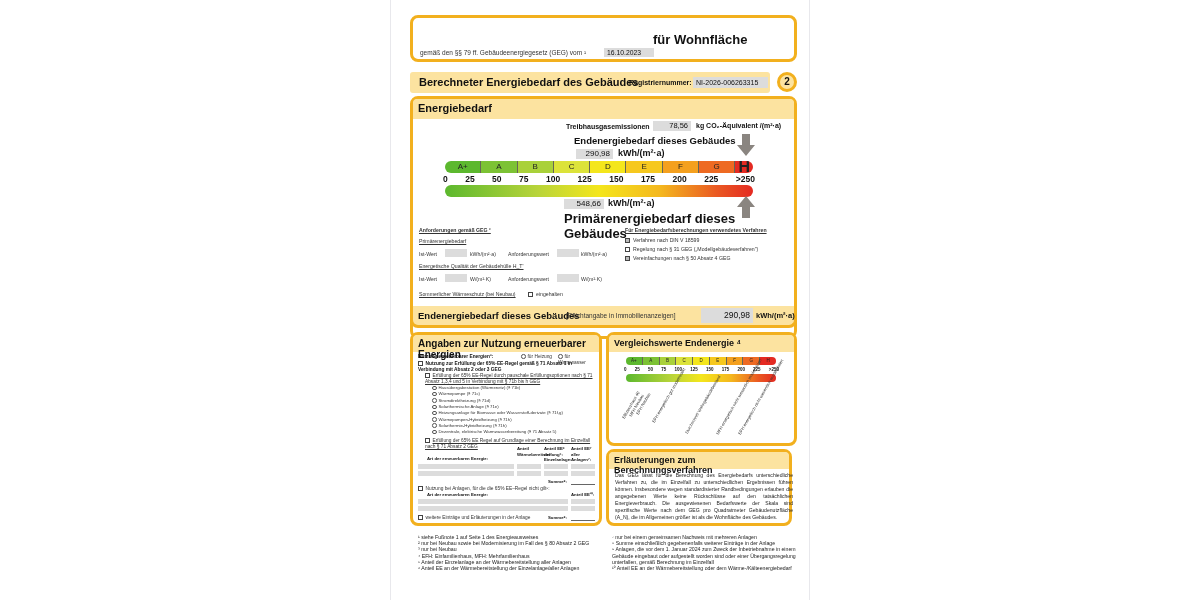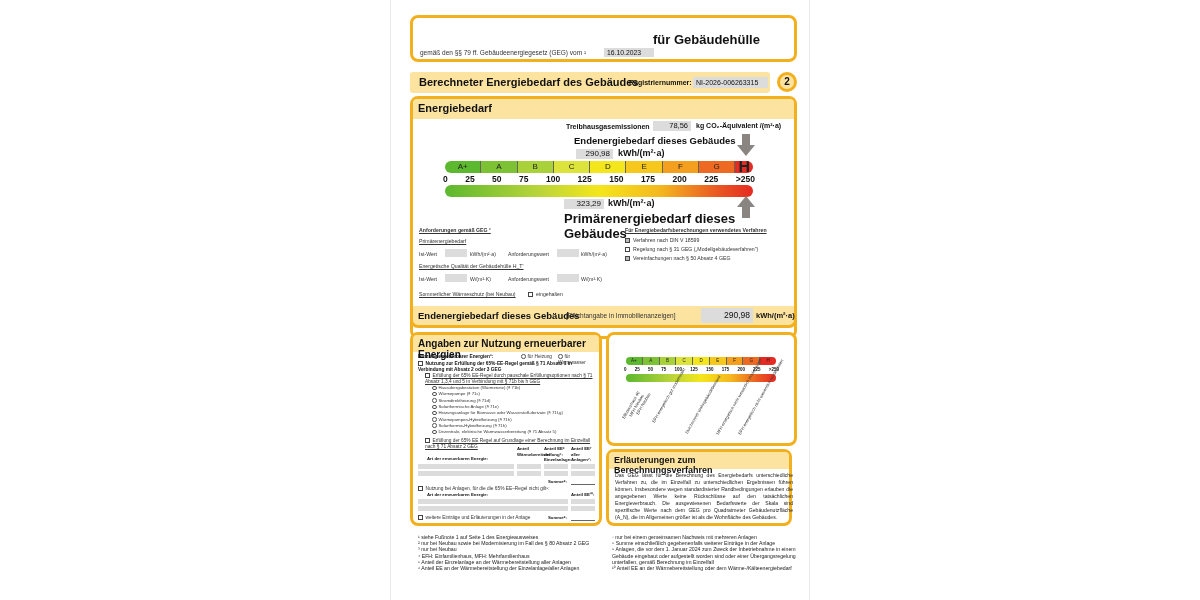--- a/index.html
+++ b/index.html
@@ -49,21 +49,21 @@
   .foot { position: absolute; font-size: 5.2px; color: #222; line-height: 6.2px; }
   .rot { position: absolute; font-size: 4.2px; color: #333; transform-origin: left top; transform: rotate(-60deg); white-space: nowrap; line-height: 5px; }
 </style>
 </head>
 <body>
 
 <div class="topstrip"></div>
 <div class="page"></div>
 
 <div class="box title-box">
-  <div class="title-sub">für Gebäudehülle</div>
+  <div class="title-sub">für Wohnfläche</div>
   <div class="title-law">gemäß den §§ 79 ff. Gebäudeenergiegesetz (GEG) vom ¹</div>
   <div class="title-date">16.10.2023</div>
 </div>
 
 <div class="band">
   <div class="band-title">Berechneter Energiebedarf des Gebäudes</div>
   <div class="band-reg-label">Registriernummer:</div>
   <div class="band-reg-val">NI-2026-006263315</div>
 </div>
 <div class="page-num">2</div>
@@ -104,21 +104,21 @@
       <span>100</span>
       <span>125</span>
       <span>150</span>
       <span>175</span>
       <span>200</span>
       <span>225</span>
       <span>&gt;250</span>
     </div>
   <div class="grad" style="left:32px;top:86px;width:308px;"></div>
 
-  <div class="valbox" style="left:151px;top:100px;width:40px;font-size:8px;">323,29</div>
+  <div class="valbox" style="left:151px;top:100px;width:40px;font-size:8px;">548,66</div>
   <div class="lbl bold" style="left:195px;top:99px;font-size:9px;">kWh/(m²·a)</div>
   <div class="lbl bold" style="left:151px;top:112px;font-size:13px;">Primärenergiebedarf dieses Gebäudes</div>
 
   <svg class="arrow-up" style="left:324px;top:97px;" viewBox="0 0 18 22">
     <polygon points="9,0 18,11 13,11 13,22 5,22 5,11 0,11" fill="#8a8580"></polygon>
   </svg>
 
   <div class="req-area">
     <div class="lbl bold u" style="left:6px;top:128px;">Anforderungen gemäß GEG ²</div>
     <div class="lbl u" style="left:6px;top:139px;">Primärenergiebedarf</div>
@@ -197,20 +197,23 @@
   <div class="gray-row" style="left:5px;top:164px;width:150px;"></div>
   <div class="gray-row" style="left:158px;top:164px;width:24px;"></div>
   <div class="gray-row" style="left:5px;top:171px;width:150px;"></div>
   <div class="gray-row" style="left:158px;top:171px;width:24px;"></div>
   <div class="tiny" style="left:5px;top:180px;"><span class="cb" style="width:4.5px;height:4.5px;"></span><span>weitere Einträge und Erläuterungen in der Anlage</span></div>
   <div class="tiny tinyb" style="left:135px;top:180px;font-size:4.3px;">Summe⁸:</div>
   <div class="hline" style="left:158px;top:185px;width:24px;"></div>
 </div>
 
 <div class="box vgl-box">
+  <div class="sub-head">
+      <span>Vergleichswerte Endenergie ⁴</span>
+    </div>
   <div class="scale" id="vgl-scale" style="left:17px;top:22px;width:150px;height:8px;border-radius:4px;">
       <div class="cell" style="background: rgb(92, 184, 46); font-size: 4.5px; line-height: 8px;">A+</div>
       <div class="cell" style="background: rgb(124, 194, 52); font-size: 4.5px; line-height: 8px;">A</div>
       <div class="cell" style="background: rgb(169, 209, 58); font-size: 4.5px; line-height: 8px;">B</div>
       <div class="cell" style="background: rgb(220, 227, 58); font-size: 4.5px; line-height: 8px;">C</div>
       <div class="cell" style="background: rgb(244, 230, 28); font-size: 4.5px; line-height: 8px;">D</div>
       <div class="cell" style="background: rgb(246, 200, 30); font-size: 4.5px; line-height: 8px;">E</div>
       <div class="cell" style="background: rgb(244, 160, 30); font-size: 4.5px; line-height: 8px;">F</div>
       <div class="cell" style="background: rgb(238, 106, 34); font-size: 4.5px; line-height: 8px;">G</div>
       <div class="cell" style="background: rgb(228, 42, 34); font-size: 4.5px; line-height: 8px;">H</div>

